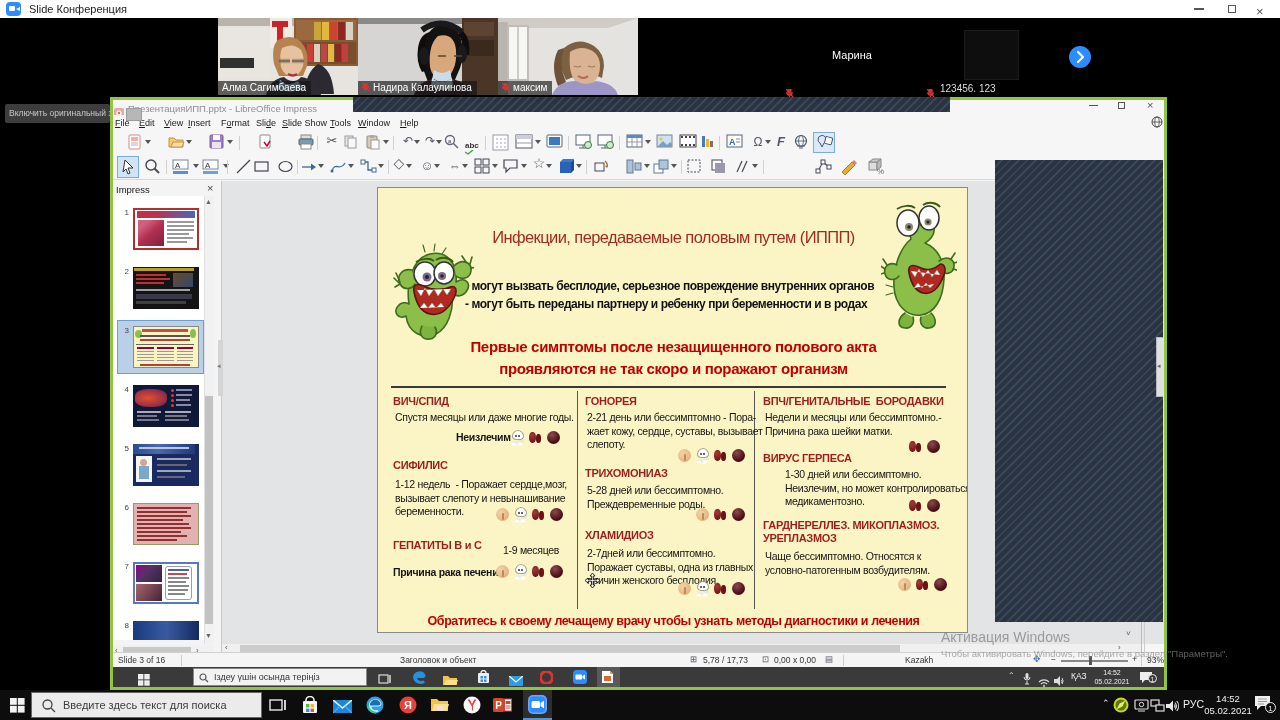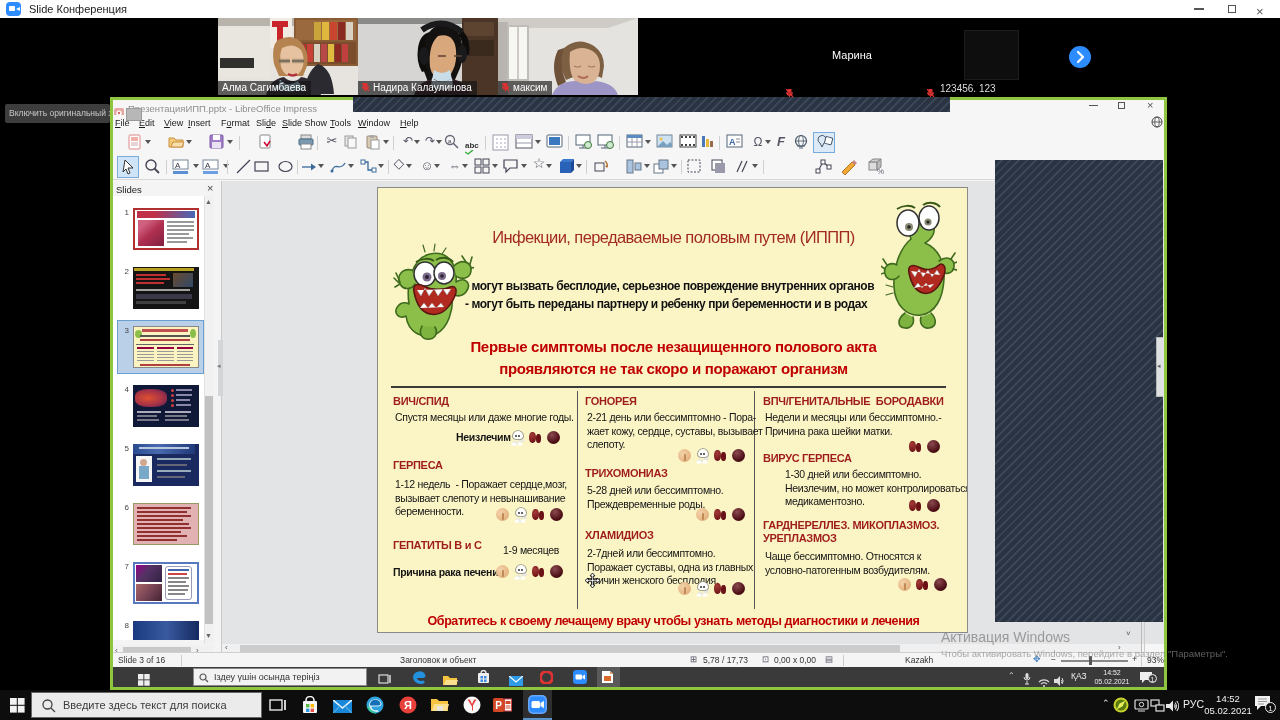--- a/index.html
+++ b/index.html
@@ -436,21 +436,21 @@
         </svg></div>
     <div class="t" style="left:754px;top:3px;"><svg width="18" height="17">
           <rect x="2" y="4" width="8" height="8" fill="#ddd" stroke="#888"></rect>
           <path d="M10 4 L14 1 L14 9 L10 12 Z" fill="#bbb" stroke="#888"></path>
           <path d="M2 4 L6 1 L14 1 L10 4 Z" fill="#ccc" stroke="#888"></path>
           <text x="10" y="16" font-size="8" fill="#667">%</text>
         </svg></div>
   </div>
 
   <div class="abs" style="left:113px;top:181px;width:109px;height:471px;background:#f4f4f4;border-right:1px solid #c9c9c9;"></div>
-  <div class="abs" style="left:116px;top:184px;font-size:9.5px;color:#222;">Slides</div>
+  <div class="abs" style="left:116px;top:184px;font-size:9.5px;color:#222;">Impress</div>
   <div class="abs" style="left:207px;top:182px;font-size:11px;color:#444;">×</div>
   <div class="abs" style="left:113px;top:196px;width:91px;height:444px;background:#ffffff;"></div>
   <div class="abs" style="left:204px;top:196px;width:10px;height:448px;background:#f1f1f1;border-left:1px solid #e0e0e0;"></div>
   <div class="abs" style="left:205px;top:198px;font-size:7px;color:#666;">▲</div>
   <div class="abs" style="left:205px;top:632px;font-size:7px;color:#666;">▼</div>
   <div class="abs" style="left:205px;top:396px;width:8px;height:228px;background:#c2c2c2;"></div>
 
   <div class="abs" style="left:117px;top:320px;width:87px;height:54px;background:#b9d0e8;border:1px solid #6aa0d0;"></div>
   <div class="abs thn" style="left:121px;top:208px;">1</div>
   <div class="abs thn" style="left:121px;top:267px;">2</div>
@@ -623,21 +623,21 @@
         <path d="M16 8 C22 4 30 4 34 7 M42 4 C48 0 56 2 59 6" stroke="#3a5a18" stroke-width="2" fill="none"></path>
         <path d="M28 72 C26 62 34 64 40 67 C46 70 54 68 58 64 C62 61 66 66 63 74 C58 88 50 94 42 92 C34 90 30 82 28 72 Z" fill="#b02a20" stroke="#5a1410" stroke-width="1.5"></path>
         <path d="M30 70 l4 6 l4 -8 l4 8 l5 -7 l4 7 l5 -7 l3 5" fill="#fff" stroke="#999" stroke-width="0.5"></path>
         <path d="M33 87 l4 -5 l4 5 l4 -5 l4 5 l4 -4" fill="#fff" stroke="#999" stroke-width="0.5"></path>
       </svg>
     </div>
 
     <div class="abs ch" style="left:15px;top:207px;">ВИЧ/СПИД</div>
     <div class="abs cb" style="left:17px;top:223px;">Спустя месяцы или даже многие годы.</div>
     <div class="abs cb" style="left:78px;top:243px;font-weight:bold;">Неизлечим</div>
-    <div class="abs ch" style="left:15px;top:271px;">ГЕРПЕСА</div>
+    <div class="abs ch" style="left:15px;top:271px;">СИФИЛИС</div>
     <div class="abs cb" style="left:17px;top:290px;">1-12 недель&nbsp; - Поражает сердце,мозг,<br>вызывает слепоту и невынашивание<br>беременности.</div>
     <div class="abs ch" style="left:15px;top:351px;">ГЕПАТИТЫ В и С</div>
     <div class="abs cb" style="left:125px;top:356px;">1-9 месяцев</div>
     <div class="abs cb" style="left:15px;top:378px;font-weight:bold;">Причина рака печени</div>
 
     <div class="abs ch" style="left:207px;top:207px;">ГОНОРЕЯ</div>
     <div class="abs cb" style="left:209px;top:223px;">2-21 день или бессимптомно - Пора-<br>жает кожу, сердце, суставы, вызывает<br>слепоту.</div>
     <div class="abs ch" style="left:207px;top:279px;">ТРИХОМОНИАЗ</div>
     <div class="abs cb" style="left:209px;top:296px;">5-28 дней или бессимптомно.<br>Преждевременные роды.</div>
     <div class="abs ch" style="left:207px;top:341px;">ХЛАМИДИОЗ</div>

